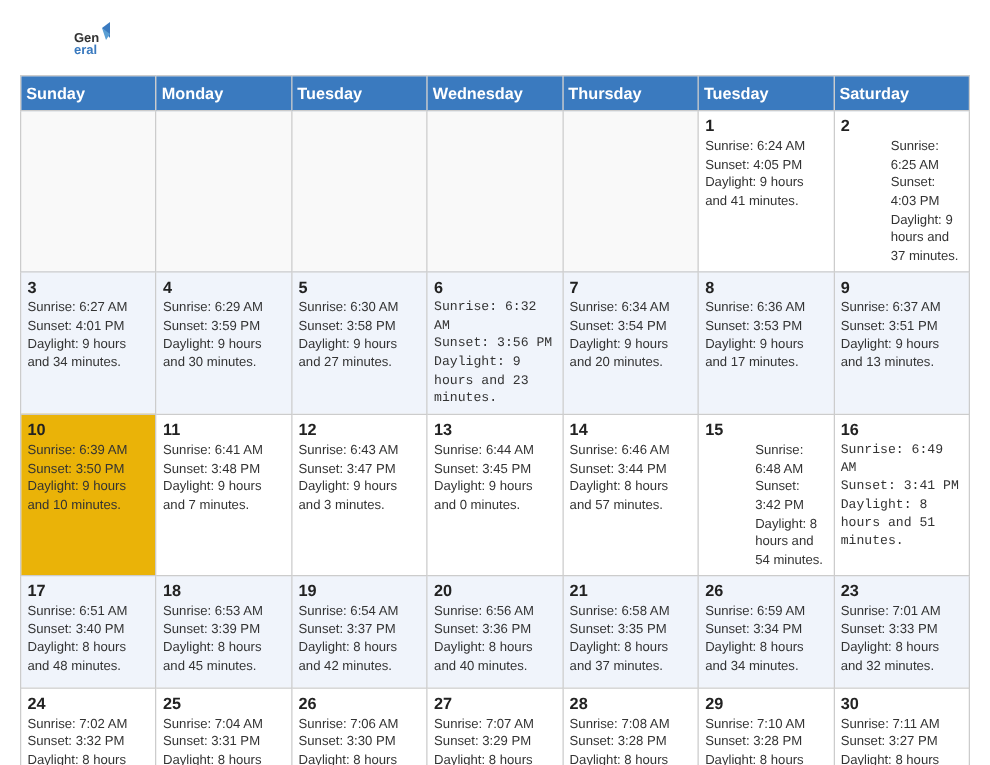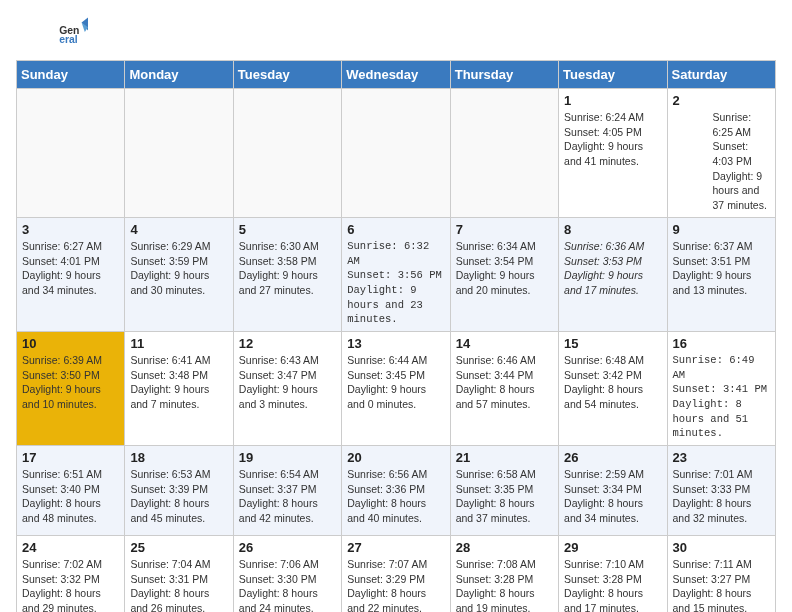--- a/index.html
+++ b/index.html
@@ -153,21 +153,21 @@
 Daylight: 9 hours and 23 minutes.</div>
         </td>
         <td style="background: rgb(240, 244, 251);">
           <span class="day-num">7</span>
           <div class="day-info" style="white-space: pre-line;">Sunrise: 6:34 AM
 Sunset: 3:54 PM
 Daylight: 9 hours and 20 minutes.</div>
         </td>
         <td style="background: rgb(240, 244, 251);">
           <span class="day-num">8</span>
-          <div class="day-info" style="white-space: pre-line; font-style: italic;">Sunrise: 6:36 AM
+          <div class="day-info" style="white-space: pre-line;">Sunrise: 6:36 AM
 Sunset: 3:53 PM
 Daylight: 9 hours and 17 minutes.</div>
         </td>
         <td style="background: rgb(240, 244, 251);">
           <span class="day-num">9</span>
           <div class="day-info" style="white-space: pre-line;">Sunrise: 6:37 AM
 Sunset: 3:51 PM
 Daylight: 9 hours and 13 minutes.</div>
         </td>
       </tr>
@@ -197,21 +197,21 @@
 Daylight: 9 hours and 0 minutes.</div>
         </td>
         <td style="background: rgb(255, 255, 255);">
           <span class="day-num">14</span>
           <div class="day-info" style="white-space: pre-line;">Sunrise: 6:46 AM
 Sunset: 3:44 PM
 Daylight: 8 hours and 57 minutes.</div>
         </td>
         <td style="background: rgb(255, 255, 255);">
           <span class="day-num">15</span>
-          <div class="day-info" style="white-space: pre-line;">Sunrise: 6:48 AM
+          <div class="day-info" style="white-space: pre-line; margin-left: 40px;">Sunrise: 6:48 AM
 Sunset: 3:42 PM
 Daylight: 8 hours and 54 minutes.</div>
         </td>
         <td style="background: rgb(255, 255, 255);">
           <span class="day-num">16</span>
           <div class="day-info" style="white-space: pre-line; font-family: Liberation Mono, monospace;">Sunrise: 6:49 AM
 Sunset: 3:41 PM
 Daylight: 8 hours and 51 minutes.</div>
         </td>
       </tr>
@@ -241,21 +241,21 @@
 Daylight: 8 hours and 40 minutes.</div>
         </td>
         <td style="background: rgb(240, 244, 251);">
           <span class="day-num">21</span>
           <div class="day-info" style="white-space: pre-line;">Sunrise: 6:58 AM
 Sunset: 3:35 PM
 Daylight: 8 hours and 37 minutes.</div>
         </td>
         <td style="background: rgb(240, 244, 251);">
           <span class="day-num">26</span>
-          <div class="day-info" style="white-space: pre-line;">Sunrise: 2:59 AM
+          <div class="day-info" style="white-space: pre-line;">Sunrise: 6:59 AM
 Sunset: 3:34 PM
 Daylight: 8 hours and 34 minutes.</div>
         </td>
         <td style="background: rgb(240, 244, 251);">
           <span class="day-num">23</span>
           <div class="day-info" style="white-space: pre-line;">Sunrise: 7:01 AM
 Sunset: 3:33 PM
 Daylight: 8 hours and 32 minutes.</div>
         </td>
       </tr>

